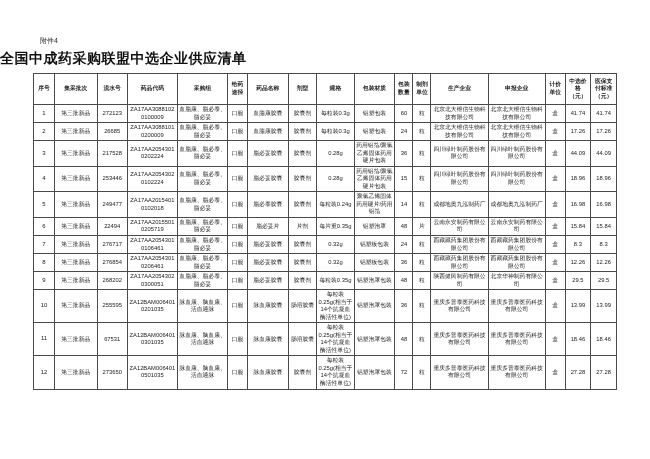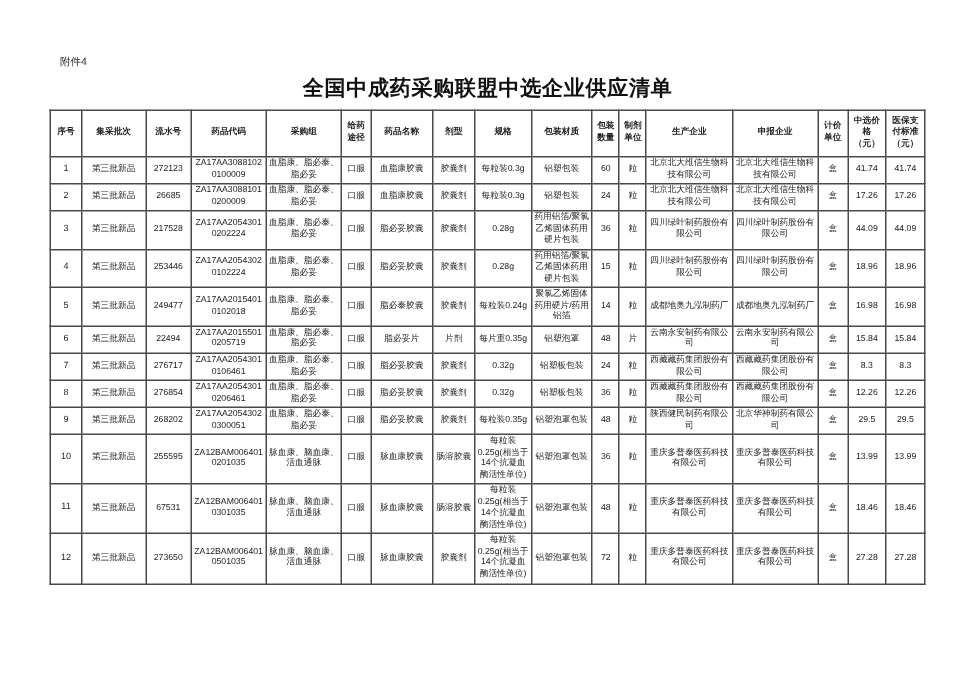--- a/index.html
+++ b/index.html
@@ -10,21 +10,21 @@
     font-family:"Liberation Sans", sans-serif;
     color:#1c1c1c;
     overflow:hidden;
   }
   .attachment{
     position:absolute;left:40px;top:36px;
     font-size:7px;color:#2a2a2a;
   }
   .title{
     position:absolute;left:0;top:50px;width:650px;
-    margin:0;text-align:center;
+    margin:0;text-align:left;
     font-size:14px;font-weight:bold;color:#111;
     letter-spacing:0.5px;
   }
   table.supply{
     position:absolute;left:33px;top:73px;width:584px;
     border-collapse:collapse;table-layout:fixed;
   }
   table.supply th, table.supply td{
     border:0.8px solid #4a4a4a;
     font-size:5.8px;

